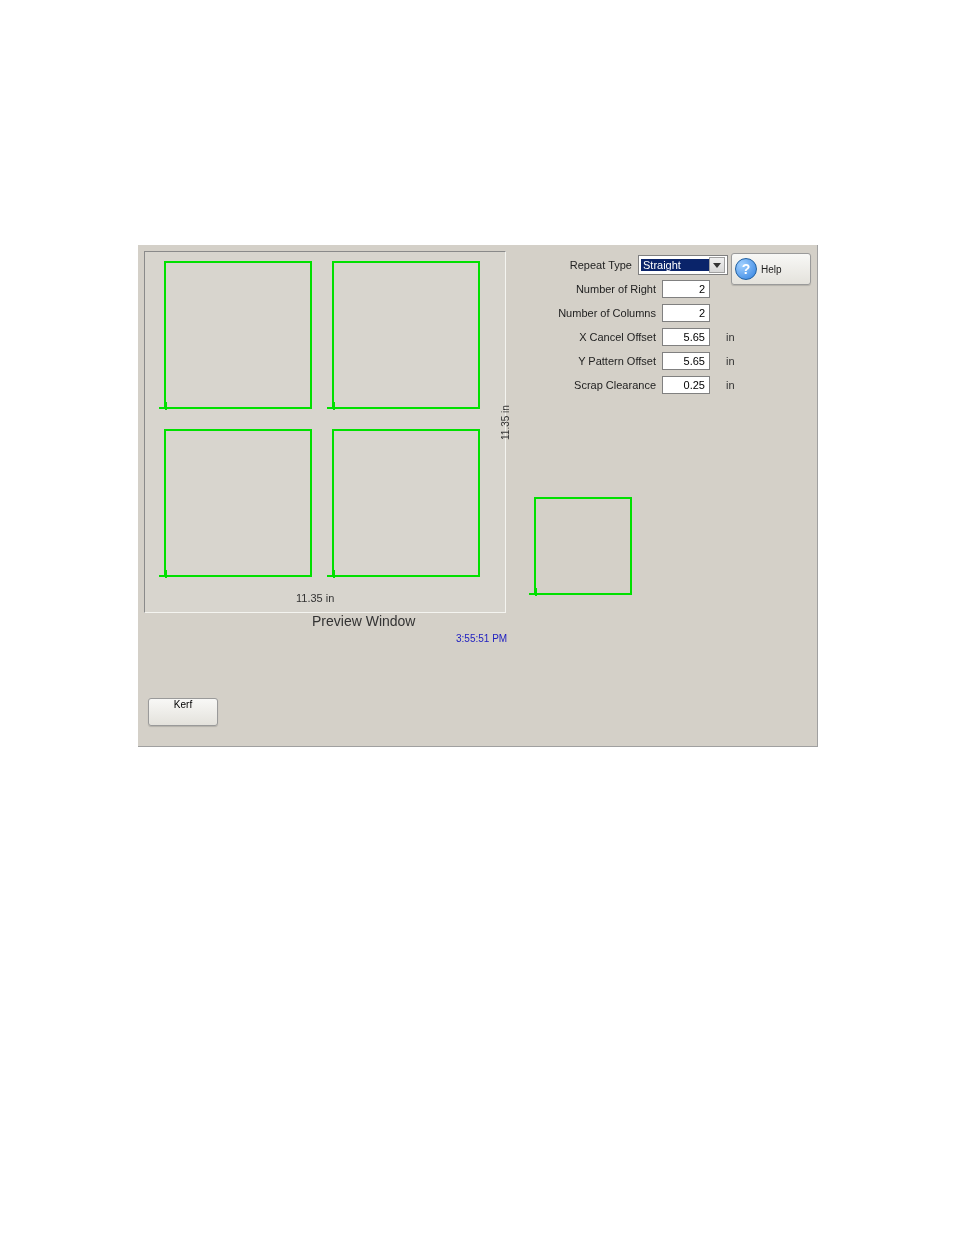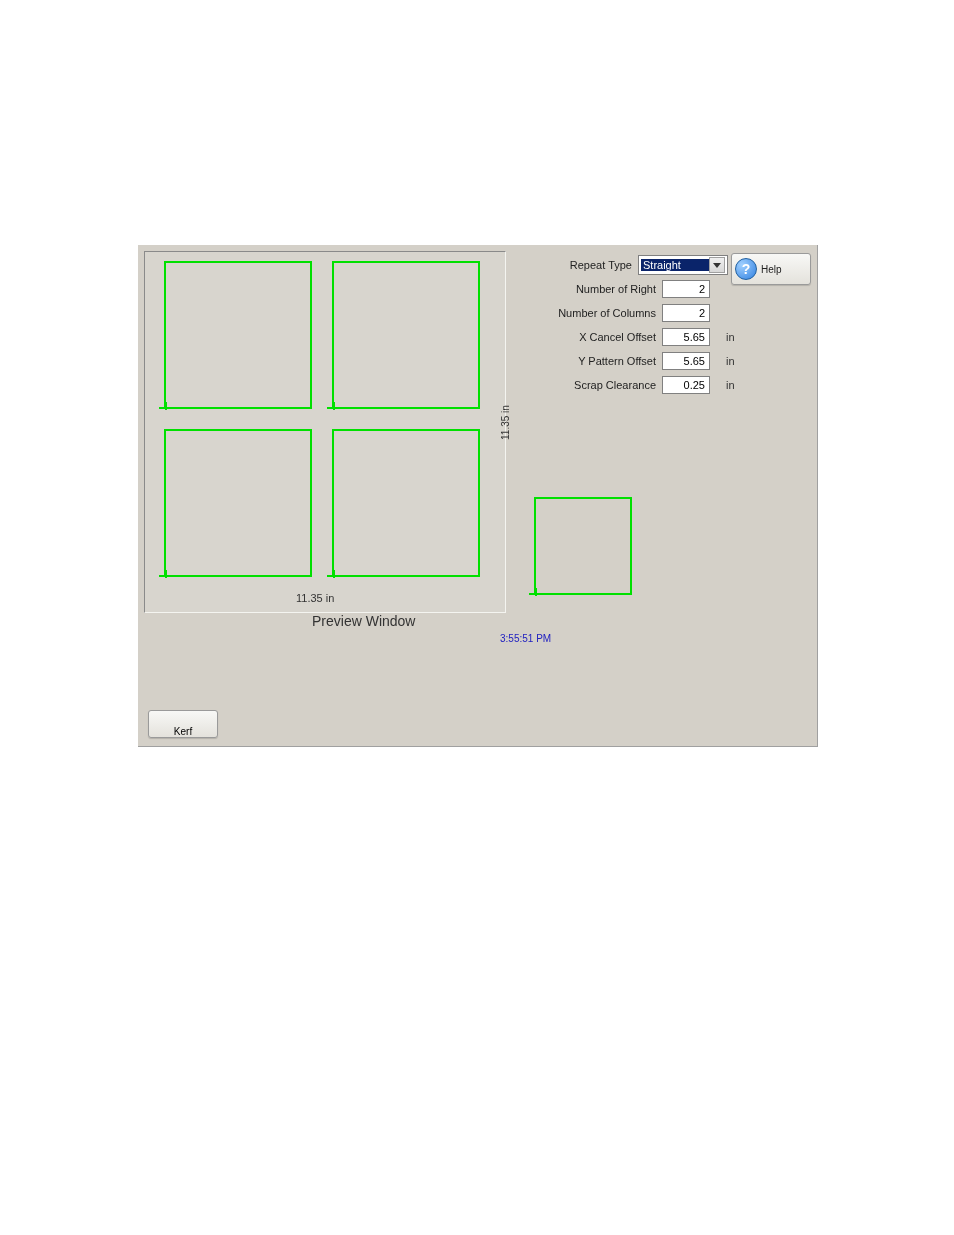--- a/index.html
+++ b/index.html
@@ -73,21 +73,20 @@
     font-size: 14px;
     color: #333;
     margin-left: 14px;
   }
   .timestamp {
     position: absolute;
     left: 318px;
     top: 388px;
     font-size: 10px;
     color: #2020c0;
-    margin-left: 44px;
   }
   .form-area {
     position: absolute;
     left: 390px;
     top: 8px;
     width: 200px;
   }
   .form-row {
     display: flex;
     align-items: center;
@@ -274,29 +273,29 @@
   .icon-multitask::after {
     content: "";
     position: absolute;
     left: 7px; top: 10px; width: 10px; height: 6px;
     background: #ccc;
     border: 1px solid #aaa;
   }
   .kerf-btn {
     position: absolute;
     left: 10px;
-    bottom: 8px;
+    bottom: 20px;
     width: 70px;
     height: 28px;
     background: linear-gradient(#f8f8f6,#e4e2dc);
     border: 1px solid #9a9a9a;
     border-radius: 3px;
     font-size: 10px;
     display: flex;
-    align-items: flex-end;
+    align-items: flex-start;
     justify-content: center;
     box-shadow: 0 1px 1px rgba(0,0,0,0.15);
     cursor: pointer;
   }
 </style>
 </head>
 <body>
 
 <div class="app-window">
 

